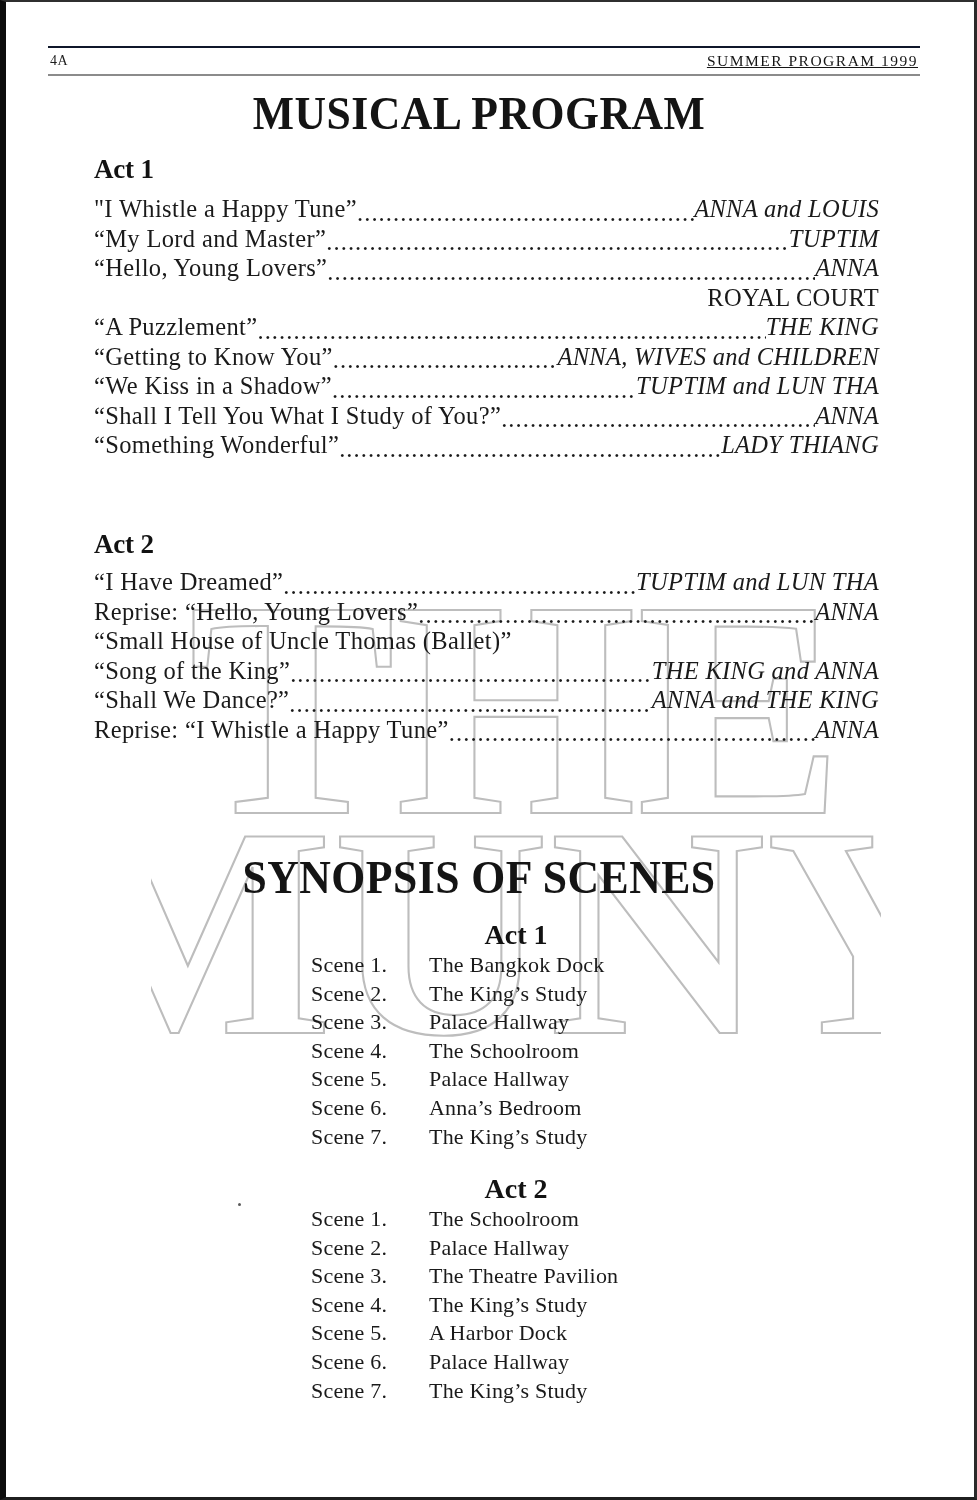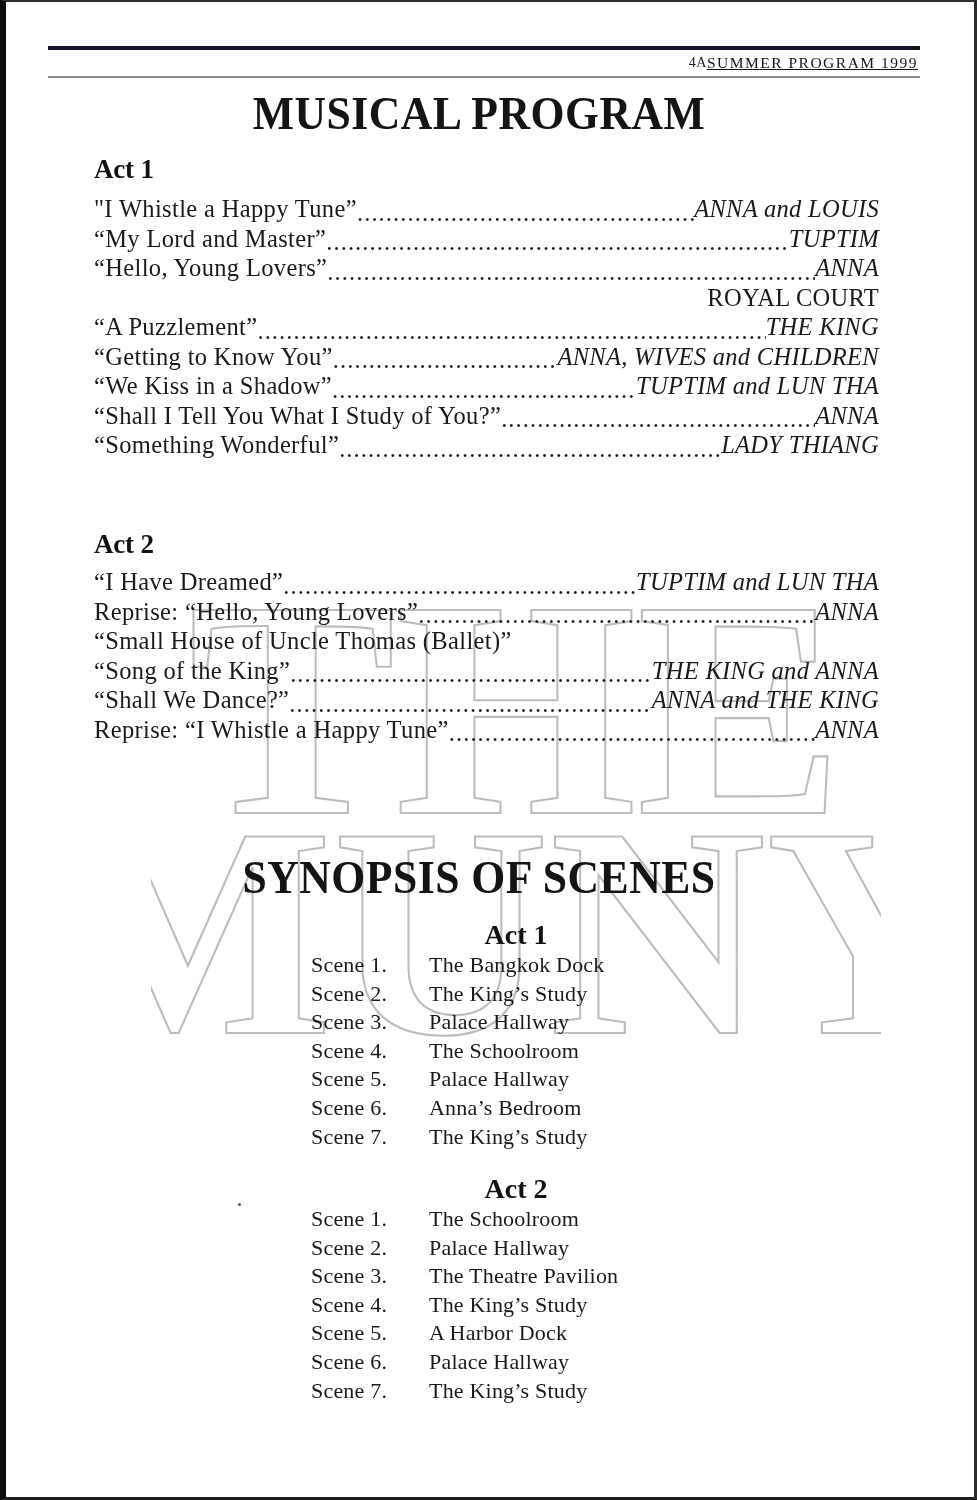--- a/index.html
+++ b/index.html
@@ -46,26 +46,26 @@
     position: relative;
     z-index: 2;
   }
 
   
   .runhead {
     position: absolute;
     left: 42px;
     top: 44px;
     width: 872px;
-    border-top: 4px solid #0f172a;
+    border-top: 2px solid #0f172a;
     border-bottom: 2px solid #8b8b8b;
     height: 26px;
     display: flex;
     align-items: center;
-    justify-content: flex-end;
+    justify-content: space-between;
   }
   .runhead .folio {
     font-family: "Liberation Serif", serif;
     font-size: 14px;
     letter-spacing: 0.5px;
     color: #1c1c1c;
     padding-left: 2px;
   }
   .runhead .issue {
     font-family: "Liberation Serif", serif;

